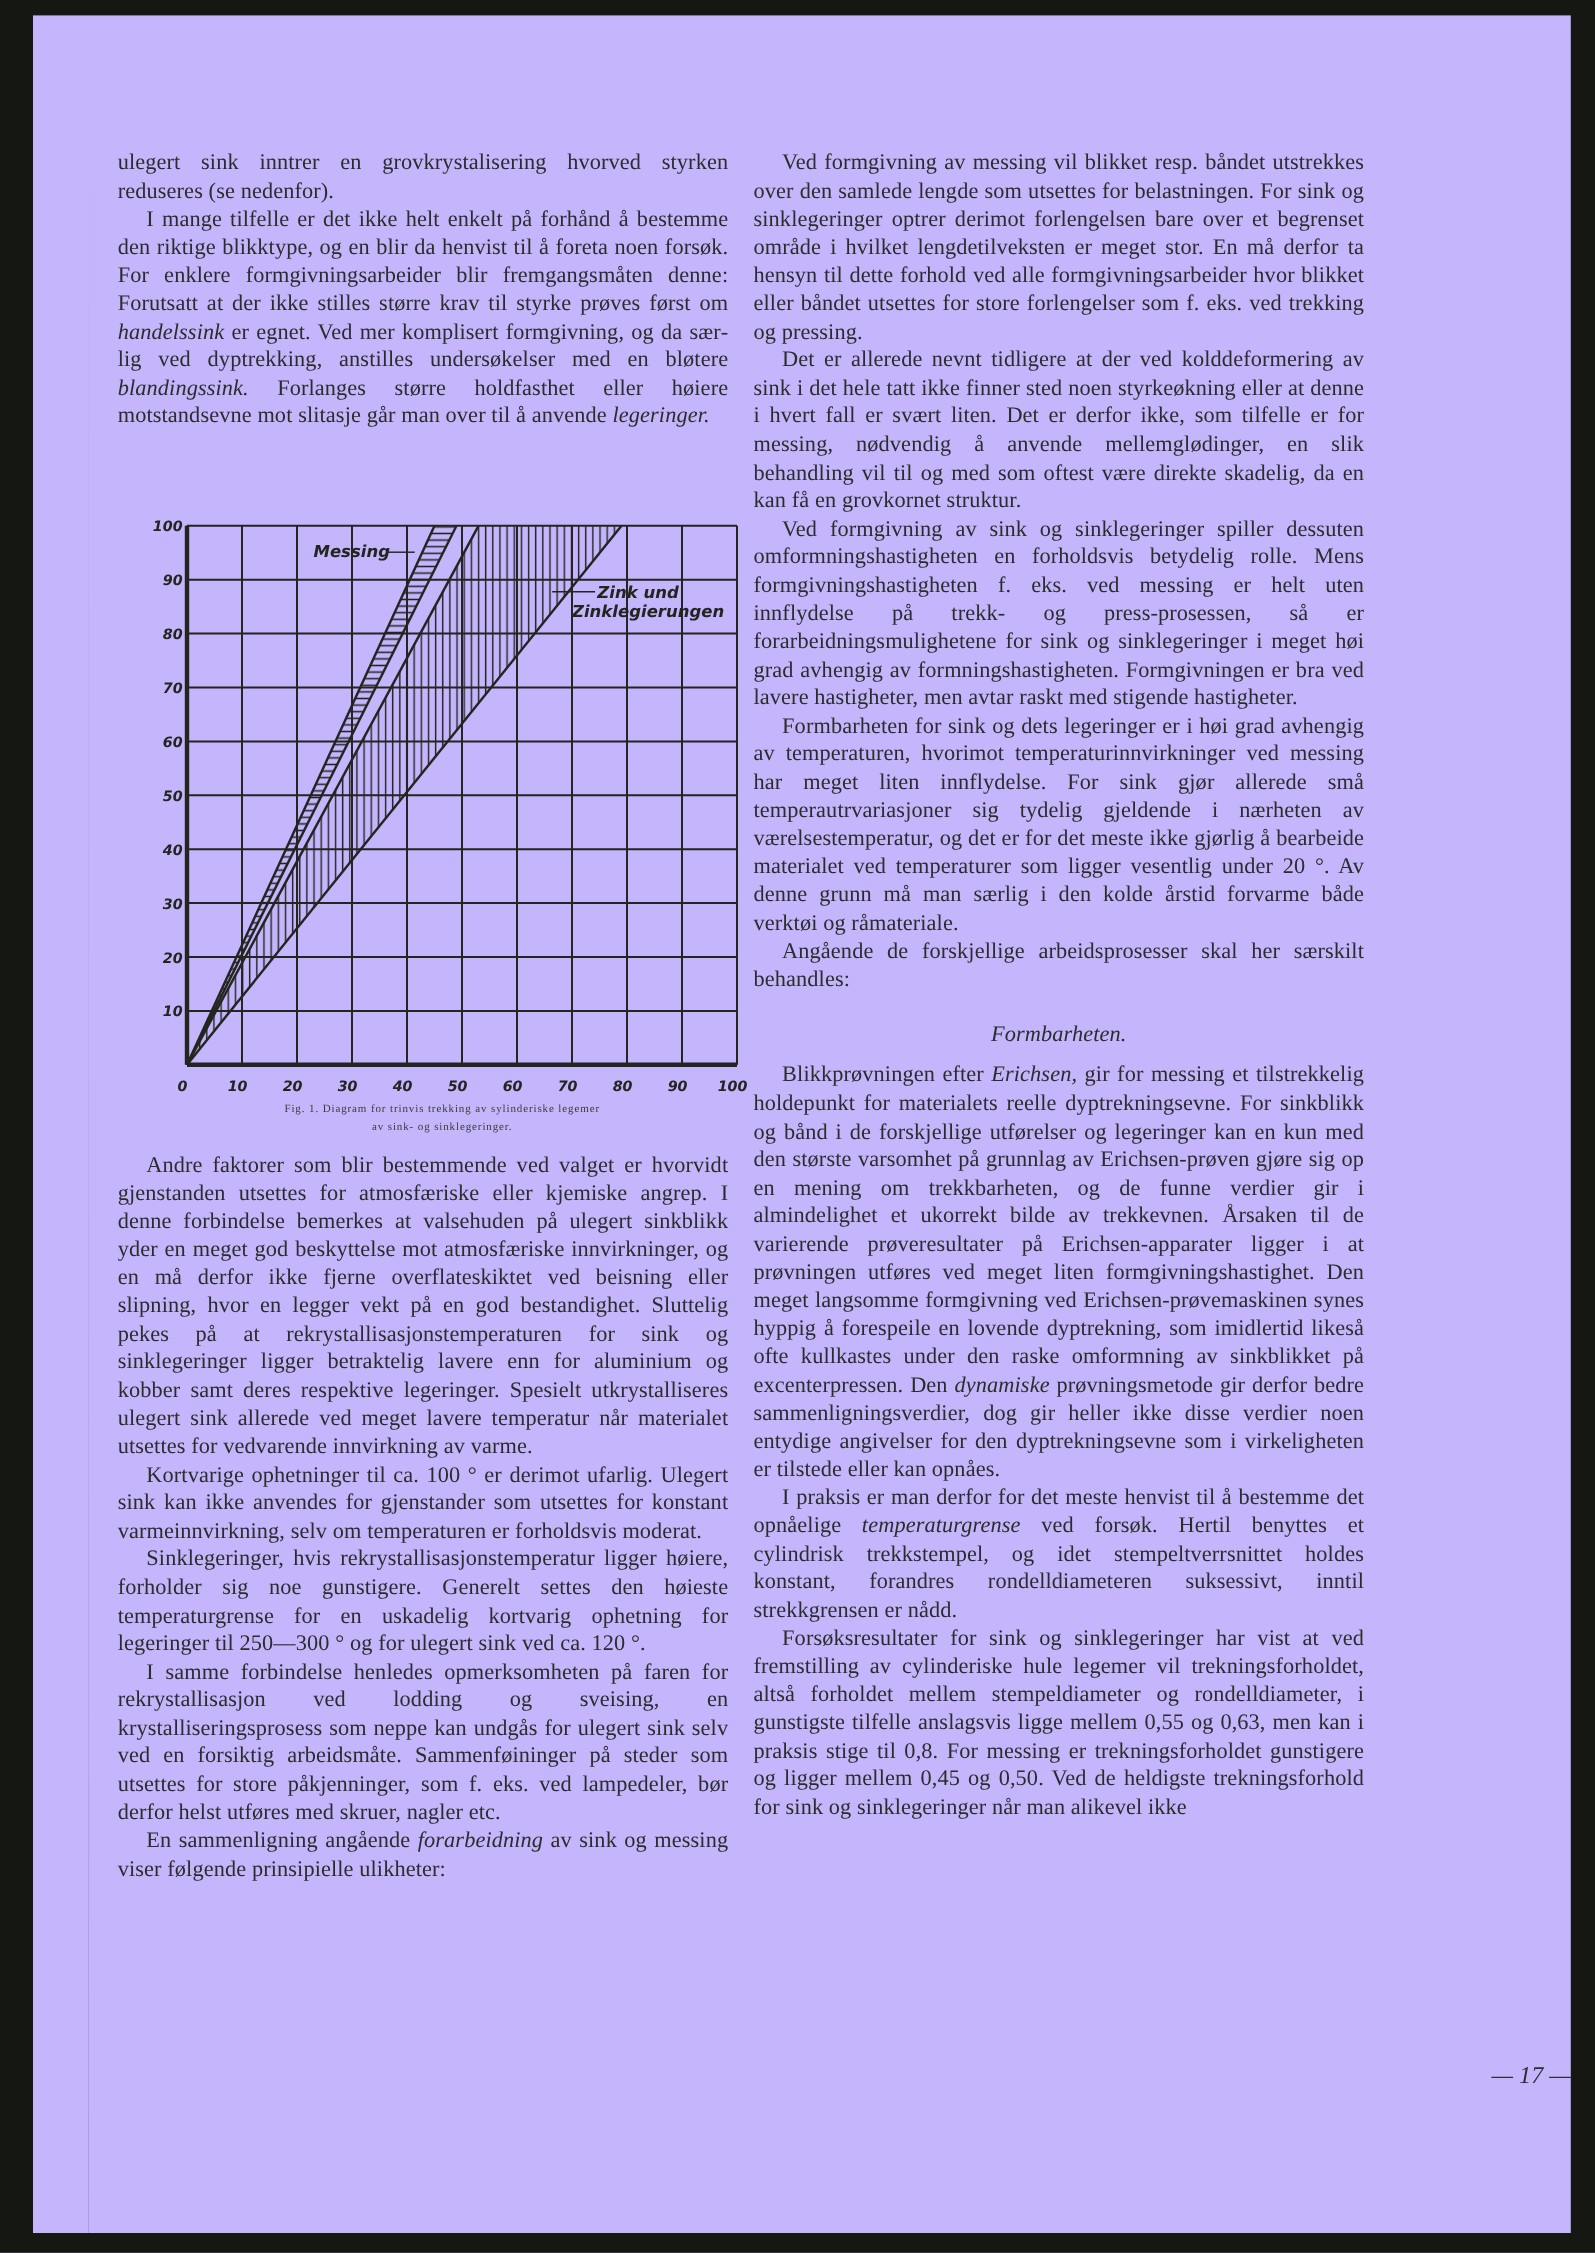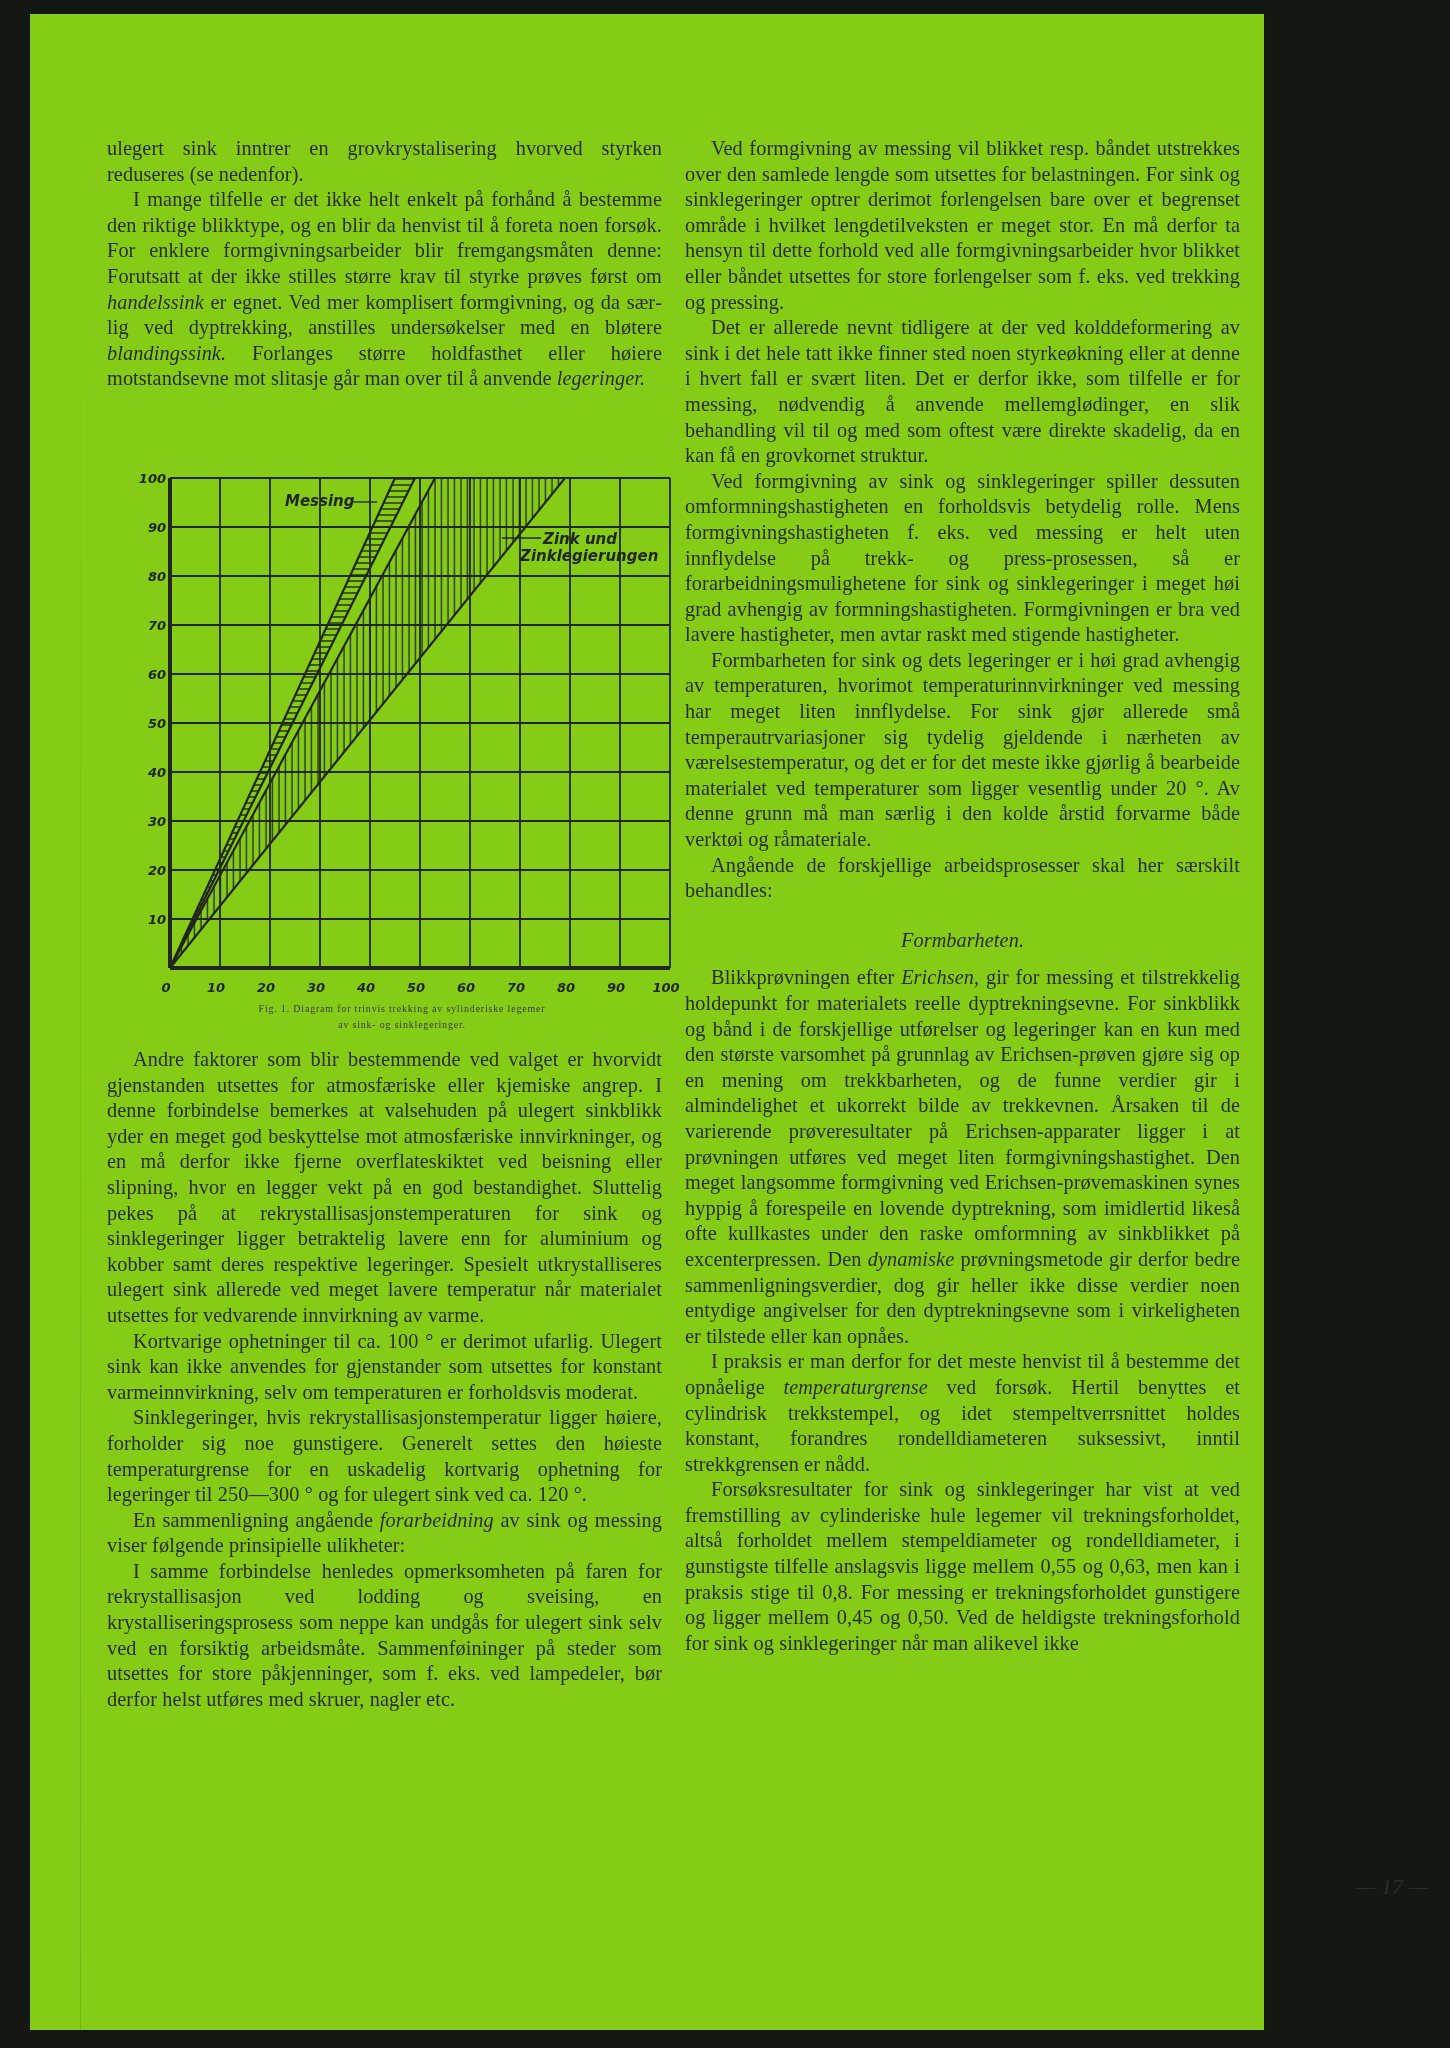--- a/index.html
+++ b/index.html
@@ -5,22 +5,22 @@
     html, body { margin: 0; padding: 0; }
     body {
       width: 1450px; height: 2048px;
       background: #141712;
       position: relative; overflow: hidden;
       font-family: "Liberation Serif", "DejaVu Serif", serif;
       color: #2b2d2a;
     }
     .page {
       position: absolute; left: 30px; top: 14px;
-      width: 1234px; height: 2016px;
-      background: #84cc16;
+      width: 1398px; height: 2016px;
+      background: #c4b5fd;
     }
     .fold {
       position: absolute; left: 50px; top: 0; width: 1px; height: 2016px;
       background: linear-gradient(to bottom, rgba(0,0,0,0) 0%, rgba(0,0,0,0.06) 60%, rgba(0,0,0,0.12) 100%);
     }
     .col {
       position: absolute;
       font-size: 20.3px;
       line-height: 25.6px;
       text-align: justify;
@@ -135,22 +135,22 @@
     <div class="fig-caption">
       <span>Fig. 1.  Diagram for trinvis trekking av sylinderiske legemer</span>
       <span>av sink- og sinklegeringer.</span>
     </div>
   </div>
 
   <div class="col col-left-bottom">
       <p><span>Andre faktorer som blir bestemmende ved valget er hvorvidt gjenstanden utsettes for atmosfæriske eller kjemiske angrep. I denne forbindelse bemerkes at valse­huden på ulegert sinkblikk yder en meget god beskyt­telse mot atmosfæriske innvirkninger, og en må derfor ikke fjerne overflateskiktet ved beisning eller slipning, hvor en legger vekt på en god bestandighet. Sluttelig pekes på at rekrystallisasjonstemperaturen for sink og sinklegeringer ligger betraktelig lavere enn for aluminium og kobber samt deres respektive legeringer. Spesielt utkrystalliseres ulegert sink allerede ved meget lavere temperatur når materialet utsettes for vedvarende inn­virkning av varme.</span></p>
       <p><span>Kortvarige ophetninger til ca. 100 ° er derimot ufar­lig. Ulegert sink kan ikke anvendes for gjenstander som utsettes for konstant varmeinnvirkning, selv om temperaturen er forholdsvis moderat.</span></p>
       <p><span>Sinklegeringer, hvis rekrystallisasjonstemperatur lig­ger høiere, forholder sig noe gunstigere. Generelt settes den høieste temperaturgrense for en uskadelig kortvarig ophetning for legeringer til 250—300 ° og for ulegert sink ved ca. 120 °.</span></p>
+      <p><span>I samme forbindelse henledes opmerksomheten på faren for rekrystallisasjon ved lodding og sveising, en krystalliseringsprosess som neppe kan undgås for ulegert sink selv ved en forsiktig arbeidsmåte. Sammenføinin­ger på steder som utsettes for store påkjenninger, som f. eks. ved lampedeler, bør derfor helst utføres med skruer, nagler etc.</span></p>
       <p><span>En sammenligning angående </span><em>forarbeidning</em><span> av sink og messing viser følgende prinsipielle ulikheter:</span></p>
-      <p><span>I samme forbindelse henledes opmerksomheten på faren for rekrystallisasjon ved lodding og sveising, en krystalliseringsprosess som neppe kan undgås for ulegert sink selv ved en forsiktig arbeidsmåte. Sammenføinin­ger på steder som utsettes for store påkjenninger, som f. eks. ved lampedeler, bør derfor helst utføres med skruer, nagler etc.</span></p>
     </div>
 
   <div class="col col-right">
     <div>
         <p><span>Ved formgivning av messing vil blikket resp. båndet utstrekkes over den samlede lengde som utsettes for belastningen. For sink og sinklegeringer optrer derimot forlengelsen bare over et begrenset område i hvilket lengdetilveksten er meget stor. En må derfor ta hensyn til dette forhold ved alle formgivningsarbeider hvor blik­ket eller båndet utsettes for store forlengelser som f. eks. ved trekking og pressing.</span></p>
         <p><span>Det er allerede nevnt tidligere at der ved kolddefor­mering av sink i det hele tatt ikke finner sted noen styrkeøkning eller at denne i hvert fall er svært liten. Det er derfor ikke, som tilfelle er for messing, nødvendig å anvende mellemglødinger, en slik behandling vil til og med som oftest være direkte skadelig, da en kan få en grovkornet struktur.</span></p>
         <p><span>Ved formgivning av sink og sinklegeringer spiller dessuten omformningshastigheten en forholdsvis betyde­lig rolle. Mens formgivningshastigheten f. eks. ved mes­sing er helt uten innflydelse på trekk- og press-prosessen, så er forarbeidningsmulighetene for sink og sinklegerin­ger i meget høi grad avhengig av formningshastigheten. Formgivningen er bra ved lavere hastigheter, men avtar raskt med stigende hastigheter.</span></p>
         <p><span>Formbarheten for sink og dets legeringer er i høi grad avhengig av temperaturen, hvorimot temperatur­innvirkninger ved messing har meget liten innflydelse. For sink gjør allerede små temperautrvariasjoner sig tydelig gjeldende i nærheten av værelsestemperatur, og det er for det meste ikke gjørlig å bearbeide materialet ved temperaturer som ligger vesentlig under 20 °. Av denne grunn må man særlig i den kolde årstid for­varme både verktøi og råmateriale.</span></p>
         <p><span>Angående de forskjellige arbeidsprosesser skal her særskilt behandles:</span></p>
       </div>

